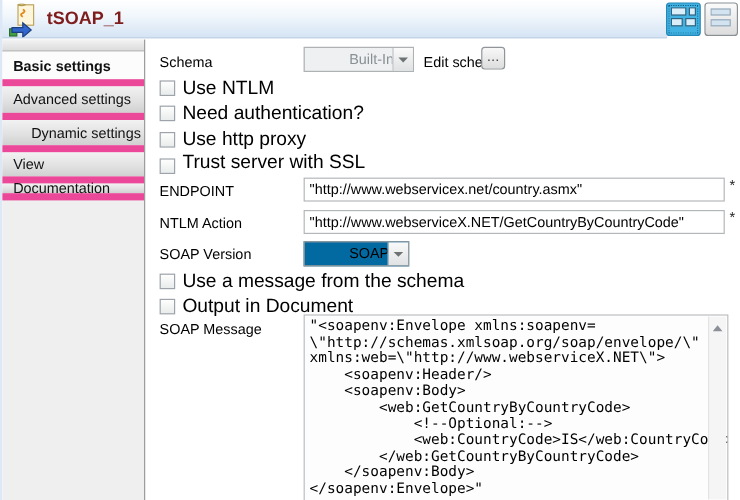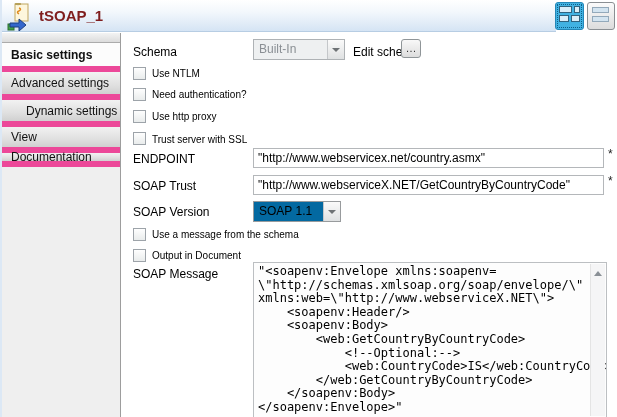--- a/index.html
+++ b/index.html
@@ -30,37 +30,37 @@
     background:linear-gradient(180deg,#f2f2f2 0%,#e0e0e0 60%,#d0d0d0 100%); }
   .tab.selected { background:#fcfcfc; font-weight:bold; }
   .tab1 { top:10px; height:29px; } .tab2 { top:39px; height:28px; }
   .tab3 { top:67px; height:27px;padding-left:24px; } .tab4 { top:94px; height:26px; }
   .tab5 { top:120px; height:14px; }
 
   
   .main { position:absolute; left:122px; top:33px; width:495px; height:384px; background:#fff; }
   .flabel { position:absolute; left:11px; font-size:12px; color:#000; white-space:nowrap; }
 
-  .combo { position:absolute; display:flex; height:21px; border:1px solid #aeb2b5; background:#eef0f1; }
+  .combo { position:absolute; display:flex; height:21px; border:1px solid #aeb2b5; background:#eef0f1;padding-left:32px; }
   .combo .ctext { flex:1; font-size:12px; padding:2px 0 0 5px; white-space:nowrap; overflow:hidden; }
   .combo.disabled .ctext { color:#8a8f94; }
   .combo.enabled { border:1px solid #989b9d; background:#0369a1; }
   .combo.enabled .ctext { color:#000; }
   .arrow-seg { width:17px; border-left:1px solid #c4c7ca; display:flex; align-items:center; justify-content:center;
     background:linear-gradient(180deg,#fafafa,#dfe1e2); }
   .tri-down { width:0; height:0; border-left:4px solid transparent; border-right:4px solid transparent; border-top:4px solid #6e7275; }
 
   .dots-btn { position:absolute; left:279px; top:6px; width:20px; height:19px;
     background:linear-gradient(180deg,#f8f8f8,#dddddd); border:1px solid #8f9598; border-radius:3px;
     font-size:11px; line-height:9px; color:#333; cursor:pointer; }
 
   .cbrow { position:absolute; left:11px; display:flex; align-items:center; height:15px; }
   .cbox { width:13px; height:13px; border:1px solid #9da3a9; background:linear-gradient(180deg,#fefefe,#e9ecec);
     margin-right:6px; flex:0 0 auto; cursor:pointer; }
-  .cblabel { font-size:10px; color:#000; white-space:nowrap; }
+  .cblabel { font-size:16px; color:#000; white-space:nowrap; }
 
   .tinput { position:absolute; left:131px; width:351px; height:20px; border:1px solid #b4b7ba;
     font-family:"Liberation Sans", sans-serif; font-size:12px; padding:0 4px; color:#000; background:#fff; }
   .star { position:absolute; left:486px; font-size:12px; color:#222; }
 
   .msgbox { position:absolute; left:131px; top:229px; width:354px; height:156px;
     border:1px solid #bcbfc2; background:#fdfdfd; overflow:hidden; }
   .msgbox pre { font-family:"DejaVu Sans Mono","Liberation Mono",monospace; font-size:12px;
     line-height:13.6px; color:#000; padding:2px 4px; white-space:pre; }
   .vscroll { position:absolute; right:1px; top:1px; bottom:1px; width:15px; background:#f5f5f6; border-left:1px solid #e4e4e4; }
@@ -151,21 +151,21 @@
     </div>
     <div class="cbrow" style="top:97px;align-items:flex-end;">
       <span class="cbox"></span>
       <span class="cblabel">Trust server with SSL</span>
     </div>
 
     <span class="flabel" style="top:119px;">ENDPOINT</span>
     <input class="tinput" style="top: 115px;" value="&quot;http://www.webservicex.net/country.asmx&quot;">
     <span class="star" style="top:114px;">*</span>
 
-    <span class="flabel" style="top:146px;">SOAP Trust</span>
+    <span class="flabel" style="top:146px;">NTLM Action</span>
     <input class="tinput" style="top: 142px;" value="&quot;http://www.webserviceX.NET/GetCountryByCountryCode&quot;">
     <span class="star" style="top:141px;">*</span>
 
     <span class="flabel" style="top:172px;">SOAP Version</span>
     <div class="combo enabled" style="left:131px; top:168px; width:88px;">
       <span class="ctext">SOAP 1.1</span>
       <span class="arrow-seg">
           <i class="tri-down"></i>
         </span>
     </div>

